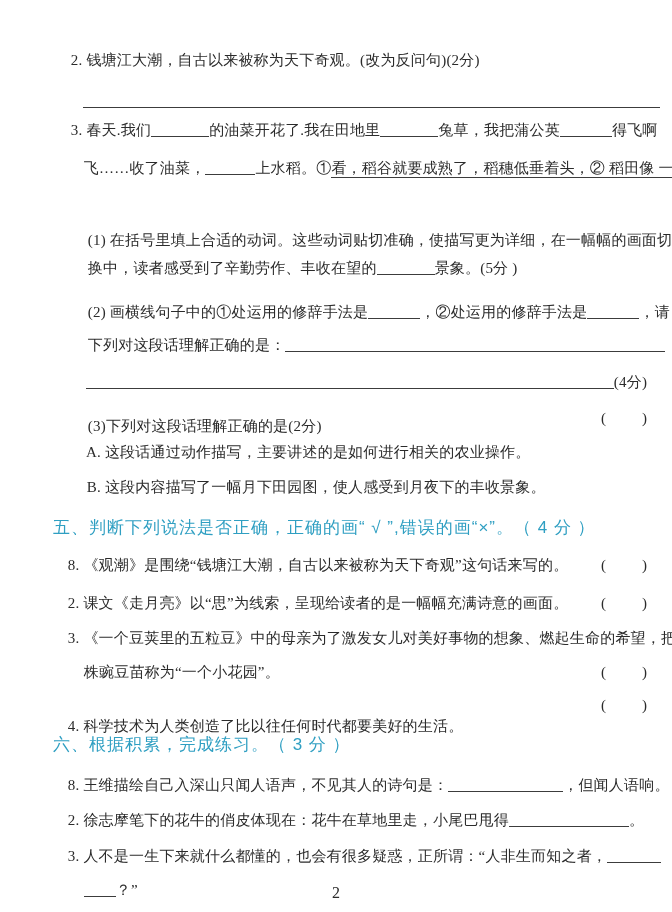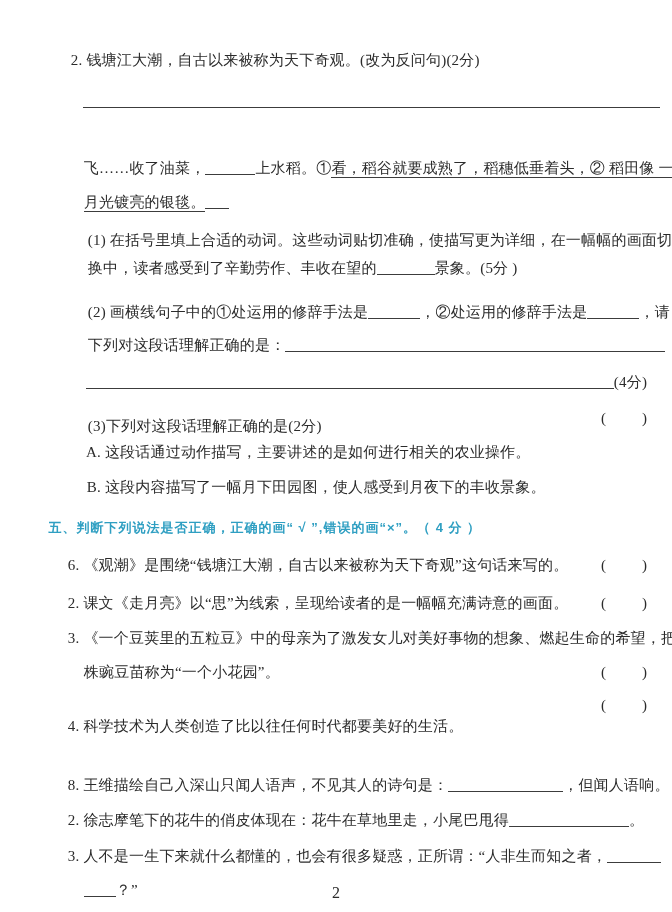--- a/index.html
+++ b/index.html
@@ -8,21 +8,21 @@
     font-family:"Liberation Serif","DejaVu Serif",serif;
     color:#2b2b2b;
   }
   .page{position:relative;width:672px;height:912px;background:#ffffff;overflow:hidden;}
   .row{
     position:absolute;white-space:pre;font-size:15px;line-height:20px;
     letter-spacing:0.2px;color:#2b2b2b;
   }
   .hdr{
     font-family:"Liberation Sans","DejaVu Sans",sans-serif;
-    font-weight:700;font-size:13px;letter-spacing:1px;
+    font-weight:400;font-size:17px;letter-spacing:1px;
   }
   .blank{
     display:inline-block;height:14px;border-bottom:1px solid #3c3c3c;
     vertical-align:-2px;
   }
   .ul{border-bottom:1px solid #3c3c3c;padding-bottom:1px;}
   .bracket{white-space:pre;letter-spacing:2px;}
   .page-num{
     position:absolute;left:0;width:100%;text-align:center;
     font-size:16px;color:#2b2b2b;
@@ -34,28 +34,28 @@
 <div class="page">
 
   <div class="row" style="top:30px;left:55px">
     <span>2. 钱塘江大潮，自古以来被称为天下奇观。(改为反问句)(2分)</span>
   </div>
 
   <div class="row" style="top:71px;left:67px">
     <span class="blank" style="width:577px"></span>
   </div>
 
+  <div class="row" style="top:100px;left:55px">
+    <span>3. 春天.我们</span><span class="blank" style="width:58px"></span><span>的油菜开花了.我在田地里</span><span class="blank" style="width:58px"></span><span>兔草，我把蒲公英</span><span class="blank" style="width:52px"></span><span>得飞啊</span>
+  </div>
 
   <div class="row" style="top:138px;left:68px">
     <span>飞……收了油菜，</span><span class="blank" style="width:50px"></span><span>上水稻。①</span><span class="ul">看，稻谷就要成熟了，稻穗低垂着头，② 稻田像 一块</span>
   </div>
 
-  <div class="row" style="top:172px;left:68px">
-    <span class="ul">月光镀亮的银毯。</span><span class="blank" style="width:24px"></span>
-  </div>
 
   <div class="row" style="top:210px;left:72px">
     <span>(1) 在括号里填上合适的动词。这些动词贴切准确，使描写更为详细，在一幅幅的画面切</span>
   </div>
   <div class="row" style="top:238px;left:72px">
     <span>换中，读者感受到了辛勤劳作、丰收在望的</span><span class="blank" style="width:58px"></span><span>景象。(5分 )</span>
   </div>
 
   <div class="row" style="top:282px;left:72px">
     <span>(2) 画横线句子中的①处运用的修辞手法是</span><span class="blank" style="width:52px"></span><span>，②处运用的修辞手法是</span><span class="blank" style="width:52px"></span><span>，请</span>
@@ -79,21 +79,21 @@
   </div>
   <div class="row" style="top:422px;left:71px">
     <span>A. 这段话通过动作描写，主要讲述的是如何进行相关的农业操作。</span>
   </div>
 
   <div class="row hdr" style="top:498px;left:30px;color:#2f9fc2">
     <span>五、判断下列说法是否正确，正确的画“ √ ”,错误的画“×”。（ 4 分 ）</span>
   </div>
 
   <div class="row" style="top:535px;left:52px">
-    <span>6. 《观潮》是围绕“钱塘江大潮，自古以来被称为天下奇观”这句话来写的。</span>
+    <span>8. 《观潮》是围绕“钱塘江大潮，自古以来被称为天下奇观”这句话来写的。</span>
   </div>
   <div class="row bracket" style="top:535px;left:578px">
     <span>(　　)</span>
   </div>
 
   <div class="row" style="top:573px;left:52px">
     <span>2. 课文《走月亮》以“思”为线索，呈现给读者的是一幅幅充满诗意的画面。</span>
   </div>
   <div class="row bracket" style="top:573px;left:578px">
     <span>(　　)</span>
@@ -109,20 +109,23 @@
     <span>(　　)</span>
   </div>
 
   <div class="row" style="top:696px;left:52px">
     <span>4. 科学技术为人类创造了比以往任何时代都要美好的生活。</span>
   </div>
   <div class="row bracket" style="top:675px;left:578px">
     <span>(　　)</span>
   </div>
 
+  <div class="row hdr" style="top:715px;left:30px;color:#2f9fc2">
+    <span>六、根据积累，完成练习。（ 3 分 ）</span>
+  </div>
 
   <div class="row" style="top:755px;left:52px">
     <span>8. 王维描绘自己入深山只闻人语声，不见其人的诗句是：</span><span class="blank" style="width:115px"></span><span>，但闻人语响。</span>
   </div>
 
   <div class="row" style="top:790px;left:52px">
     <span>2. 徐志摩笔下的花牛的俏皮体现在：花牛在草地里走，小尾巴甩得</span><span class="blank" style="width:120px"></span><span>。</span>
   </div>
 
   <div class="row" style="top:826px;left:52px">

